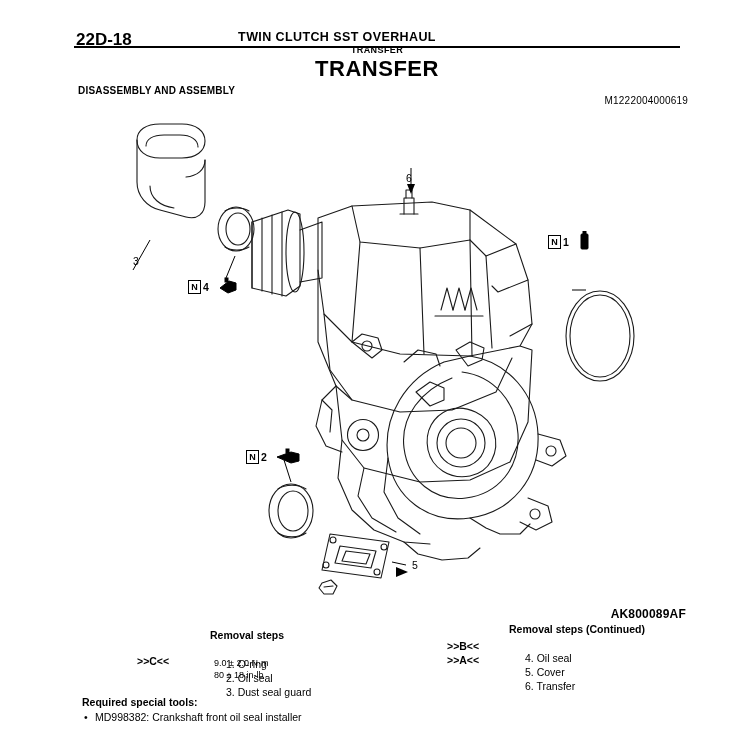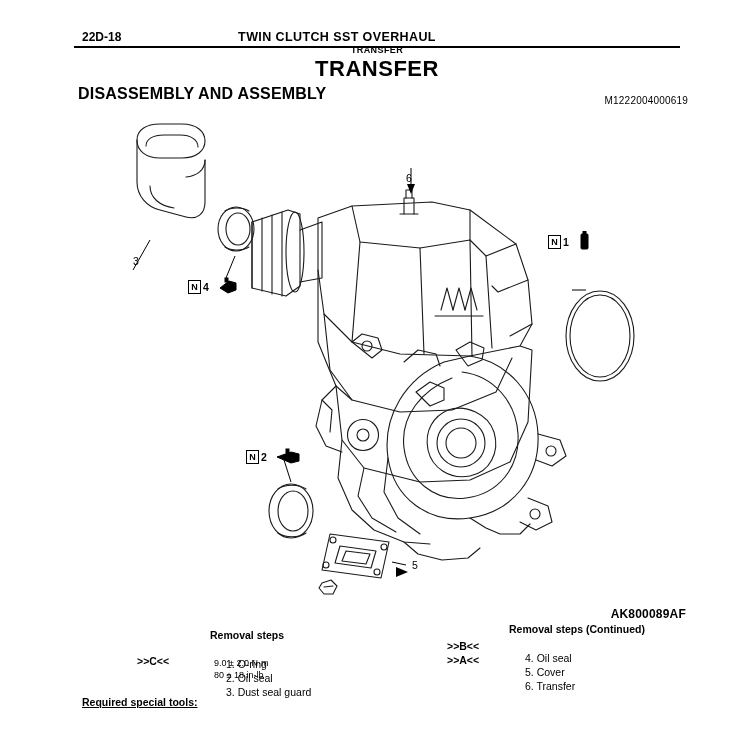--- a/index.html
+++ b/index.html
@@ -23,23 +23,23 @@
   
   .header {
     position: absolute;
     left: 0;
     top: 14px;
     width: 754px;
     height: 34px;
   }
   .page-num {
     position: absolute;
-    left: 82px;
+    left: 76px;
     top: 16px;
-    font-size: 12px;
+    font-size: 17px;
     font-weight: bold;
     letter-spacing: 0px;
   }
   .header-title {
     position: absolute;
     left: 0;
     top: 16px;
     width: 674px;
     text-align: center;
     font-size: 12.5px;
@@ -73,21 +73,21 @@
     width: 754px;
     text-align: center;
     font-size: 22px;
     font-weight: bold;
     letter-spacing: 0.5px;
   }
   .subsection-title {
     position: absolute;
     left: 78px;
     top: 85px;
-    font-size: 16px;
+    font-size: 10px;
     font-weight: bold;
     letter-spacing: 0.2px;
   }
   .doc-code {
     position: absolute;
     right: 66px;
     top: 95px;
     font-size: 10px;
     letter-spacing: 0.2px;
   }
@@ -176,21 +176,20 @@
   
   .tools {
     position: absolute;
     left: 82px;
     top: 696px;
     font-size: 10.5px;
   }
   .tools-head {
     font-weight: bold;
     margin-bottom: 2px;
-    text-decoration: underline;
   }
   .tools-list {
     margin: 0;
     padding: 0;
     list-style: none;
     line-height: 15px;
   }
   .tools-list li {
     padding-left: 13px;
     position: relative;
@@ -400,16 +399,17 @@
         <li>4. Oil seal</li>
         <li>5. Cover</li>
         <li>6. Transfer</li>
       </ul>
     </div>
   </div>
 
   <div class="tools">
     <div class="tools-head">Required special tools:</div>
     <ul class="tools-list">
+      <li>MD998382: Crankshaft front oil seal installer</li>
     </ul>
   </div>
 
 </div>
 
 </body></html>

